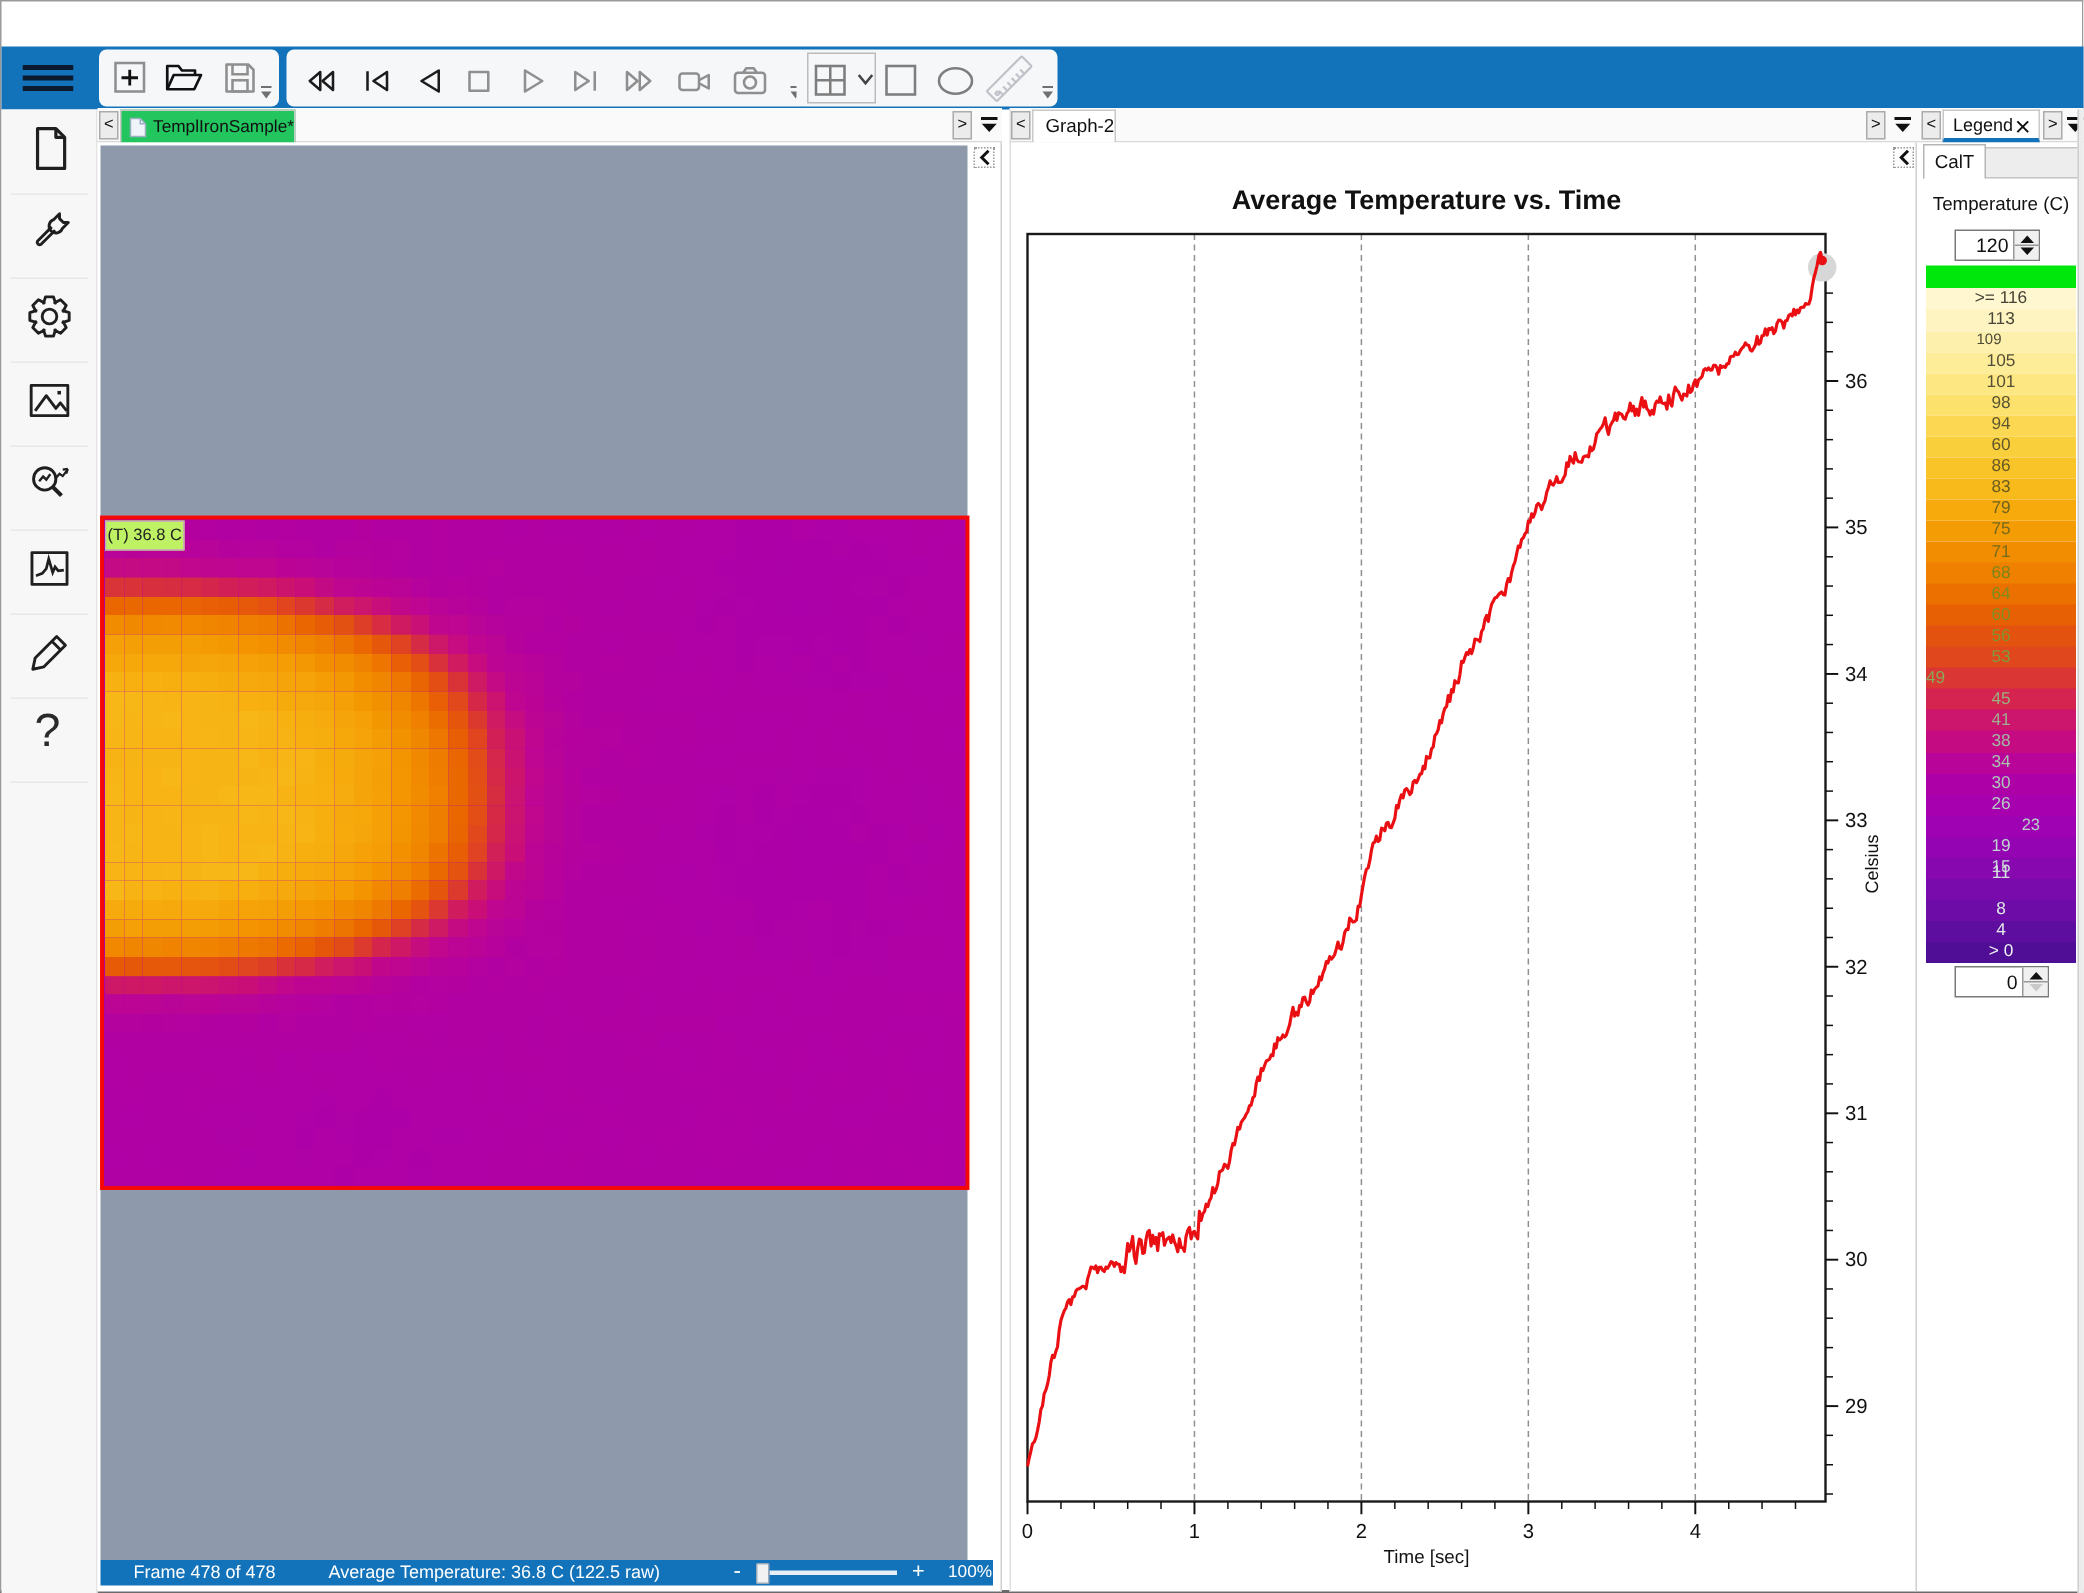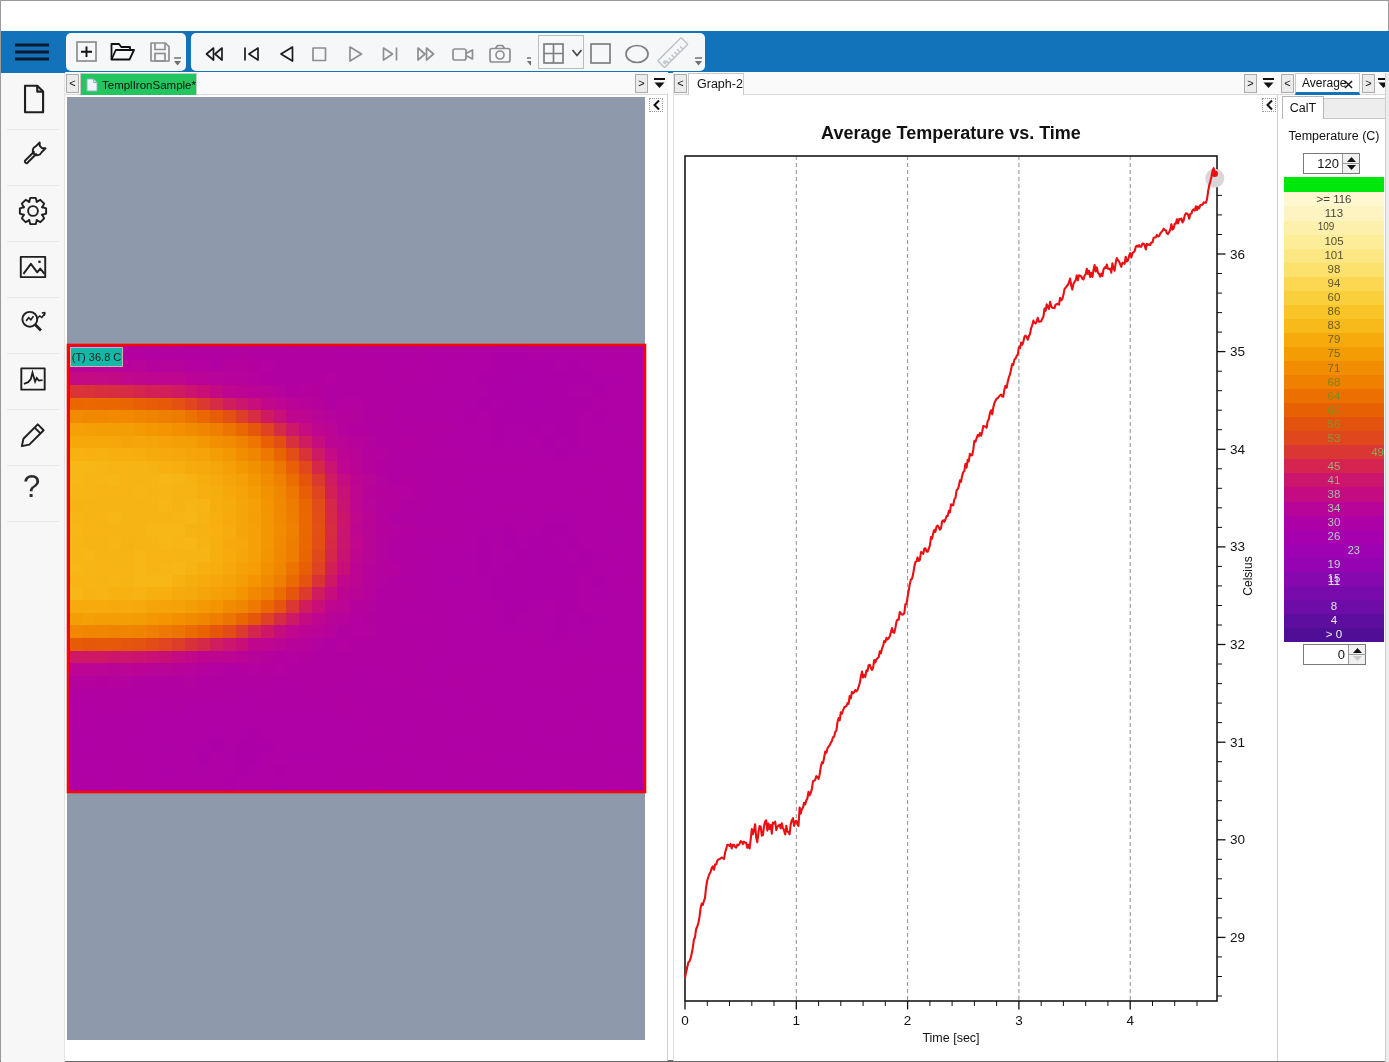--- a/index.html
+++ b/index.html
@@ -1617,27 +1617,36 @@
         <rect x="446" y="430" width="12" height="13" fill="#af01a5"></rect>
         <rect x="458" y="430" width="13" height="13" fill="#af01a5"></rect>
         <rect x="471" y="430" width="13" height="13" fill="#af01a6"></rect>
         <rect x="497" y="430" width="12" height="13" fill="#b101a4"></rect>
         <rect x="522" y="430" width="13" height="13" fill="#b001a5"></rect>
         <rect x="535" y="430" width="13" height="13" fill="#b101a4"></rect>
         <rect x="548" y="430" width="12" height="13" fill="#b101a4"></rect>
   <rect x="-2" y="-2" width="577" height="447" fill="none" stroke="#f50806" stroke-width="2.6"></rect>
  </g>
 </svg>
-<div class="abs" style="left:69px;top:346px;width:53px;height:20px;background:#14b8a6;border:1px solid #c8b4b2;font-size:11px;line-height:18px;color:#222;text-align:center">(T) 36.8 C</div>
+<div class="abs" style="left:69px;top:346px;width:53px;height:20px;background:#bef264;border:1px solid #c8b4b2;font-size:11px;line-height:18px;color:#222;text-align:center">(T) 36.8 C</div>
 <div class="abs" style="left:648px;top:97px;width:14px;height:14px;border:1px dotted #9a9a9a;background:#fdfdfd">
       <svg width="12" height="12" viewBox="0 0 12 12" style="margin:0 0 0 1px">
         <path d="M8 1.5 L3.5 6 L8 10.5" fill="none" stroke="#111" stroke-width="2"></path>
       </svg>
     </div>
 
+<div class="abs" style="left:66px;top:1039px;width:595px;height:17px;background:#1373ba;color:#fff;font-size:12px">
+ <div class="abs" style="left:22px;top:1px">Frame 478 of 478</div>
+ <div class="abs" style="left:152px;top:1px">Average Temperature: 36.8 C (122.5 raw)</div>
+ <div class="abs" style="left:422px;top:-1px;font-size:15px">-</div>
+ <div class="abs" style="left:446px;top:7px;width:85px;height:3px;background:#e8eef5"></div>
+ <div class="abs" style="left:437px;top:1.5px;width:9px;height:14px;background:#f2f2f2;border:1px solid #9ab;border-radius:1px"></div>
+ <div class="abs" style="left:541px;top:0px;font-size:14.5px">+</div>
+ <div class="abs" style="left:565px;top:2px;font-size:11.5px">100%</div>
+</div>
 
 <div class="tabrow" style="left:672px;width:605px">
  <div class="btn" style="left:1px;top:2px">&lt;</div>
  <div class="abs" style="left:15px;top:1px;width:56px;height:22px;background:#fff;border:1px solid #c9c9c9;border-bottom:none">
    <div class="abs" style="left:8px;top:3px;font-size:12.5px;color:#111">Graph-2</div>
  </div>
  <div class="btn" style="left:571px;top:2px">&gt;</div>
  <svg class="abs" style="left:589px;top:5px" width="13" height="13" viewBox="0 0 13 13">
         <line x1="1" y1="2" x2="12" y2="2" stroke="#111" stroke-width="2"></line>
         <path d="M1.5 5.5 L6.5 11 L11.5 5.5 Z" fill="#111"></path>
@@ -1739,21 +1748,21 @@
 </svg>
 <div class="abs" style="left:1261px;top:97px;width:14px;height:14px;border:1px dotted #9a9a9a;background:#fdfdfd">
       <svg width="12" height="12" viewBox="0 0 12 12" style="margin:0 0 0 1px">
         <path d="M8 1.5 L3.5 6 L8 10.5" fill="none" stroke="#111" stroke-width="2"></path>
       </svg>
     </div>
 
 <div class="tabrow" style="left:1277px;width:112px">
  <div class="btn" style="left:3px;top:2px">&lt;</div>
  <div class="abs" style="left:17px;top:1px;width:65px;height:22px;background:#fff;border:1px solid #c9c9c9;border-bottom:3px solid #1373ba">
-   <div class="abs" style="left:6px;top:2px;font-size:12px;color:#111">Average</div>
+   <div class="abs" style="left:6px;top:2px;font-size:12px;color:#111">Legend</div>
    <svg class="abs" style="left:48px;top:6px" width="9" height="9" viewBox="0 0 10 10">
           <path d="M1 1 L9 9 M9 1 L1 9" stroke="#111" stroke-width="1.5"></path>
         </svg>
  </div>
  <div class="btn" style="left:84px;top:2px">&gt;</div>
  <svg class="abs" style="left:99px;top:5px" width="13" height="13" viewBox="0 0 13 13">
         <line x1="1" y1="2" x2="12" y2="2" stroke="#111" stroke-width="2"></line>
         <path d="M1.5 5.5 L6.5 11 L11.5 5.5 Z" fill="#111"></path>
       </svg>
 </div>
@@ -1803,21 +1812,21 @@
       <div style="position:absolute;left:0;top:197.55px;width:100px;height:14.05px;line-height:14.05px;text-align:center;font-size:11.5px;color:#7a8618">68</div>
       <div style="position:absolute;left:0;top:212.10px;width:100px;height:14.55px;background:#ec7000"></div>
       <div style="position:absolute;left:0;top:211.60px;width:100px;height:14.05px;line-height:14.05px;text-align:center;font-size:11.5px;color:#7e8b1e">64</div>
       <div style="position:absolute;left:0;top:226.15px;width:100px;height:14.55px;background:#e86004"></div>
       <div style="position:absolute;left:0;top:225.65px;width:100px;height:14.05px;line-height:14.05px;text-align:center;font-size:11.5px;color:#828f26">60</div>
       <div style="position:absolute;left:0;top:240.20px;width:100px;height:14.55px;background:#e45210"></div>
       <div style="position:absolute;left:0;top:239.70px;width:100px;height:14.05px;line-height:14.05px;text-align:center;font-size:11.5px;color:#83932e">56</div>
       <div style="position:absolute;left:0;top:254.25px;width:100px;height:14.55px;background:#e0471d"></div>
       <div style="position:absolute;left:0;top:253.75px;width:100px;height:14.05px;line-height:14.05px;text-align:center;font-size:11.5px;color:#7f9b3f">53</div>
       <div style="position:absolute;left:0;top:268.30px;width:100px;height:14.55px;background:#da3634"></div>
-      <div style="position:absolute;left:0;top:267.80px;width:100px;height:14.05px;line-height:14.05px;text-align:right;font-size:11.5px;color:#8aa855">49</div>
+      <div style="position:absolute;left:0;top:267.80px;width:100px;height:14.05px;line-height:14.05px;text-align:left;font-size:11.5px;color:#8aa855">49</div>
       <div style="position:absolute;left:0;top:282.35px;width:100px;height:14.55px;background:#d4244f"></div>
       <div style="position:absolute;left:0;top:281.85px;width:100px;height:14.05px;line-height:14.05px;text-align:center;font-size:11.5px;color:#9bb17e">45</div>
       <div style="position:absolute;left:0;top:296.40px;width:100px;height:14.55px;background:#cc156c"></div>
       <div style="position:absolute;left:0;top:295.90px;width:100px;height:14.05px;line-height:14.05px;text-align:center;font-size:11.5px;color:#9db08e">41</div>
       <div style="position:absolute;left:0;top:310.45px;width:100px;height:14.55px;background:#c50b81"></div>
       <div style="position:absolute;left:0;top:309.95px;width:100px;height:14.05px;line-height:14.05px;text-align:center;font-size:11.5px;color:#a2b8a2">38</div>
       <div style="position:absolute;left:0;top:324.50px;width:100px;height:14.55px;background:#b80499"></div>
       <div style="position:absolute;left:0;top:324.00px;width:100px;height:14.05px;line-height:14.05px;text-align:center;font-size:11.5px;color:#a9c2ae">34</div>
       <div style="position:absolute;left:0;top:338.55px;width:100px;height:14.55px;background:#ae00a7"></div>
       <div style="position:absolute;left:0;top:338.05px;width:100px;height:14.05px;line-height:14.05px;text-align:center;font-size:11.5px;color:#aec6b8">30</div>

